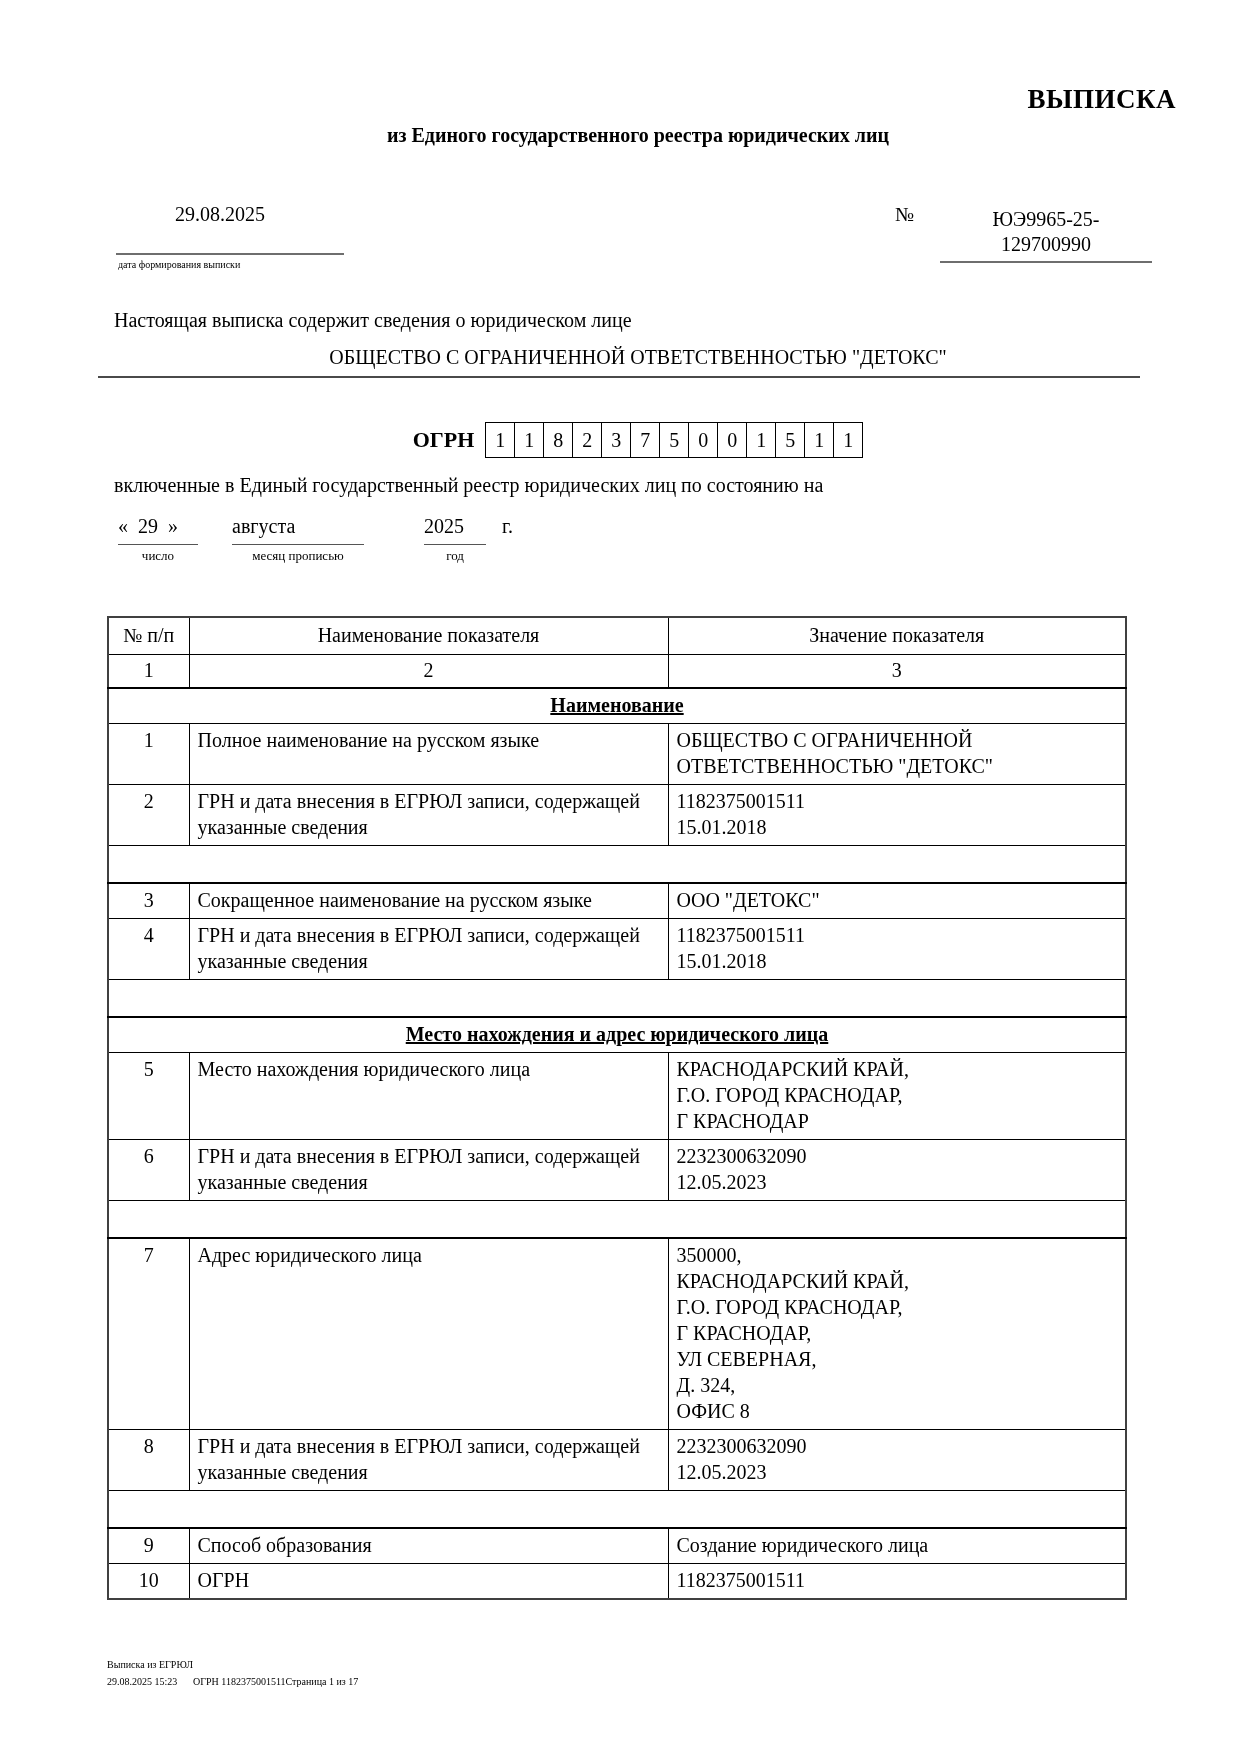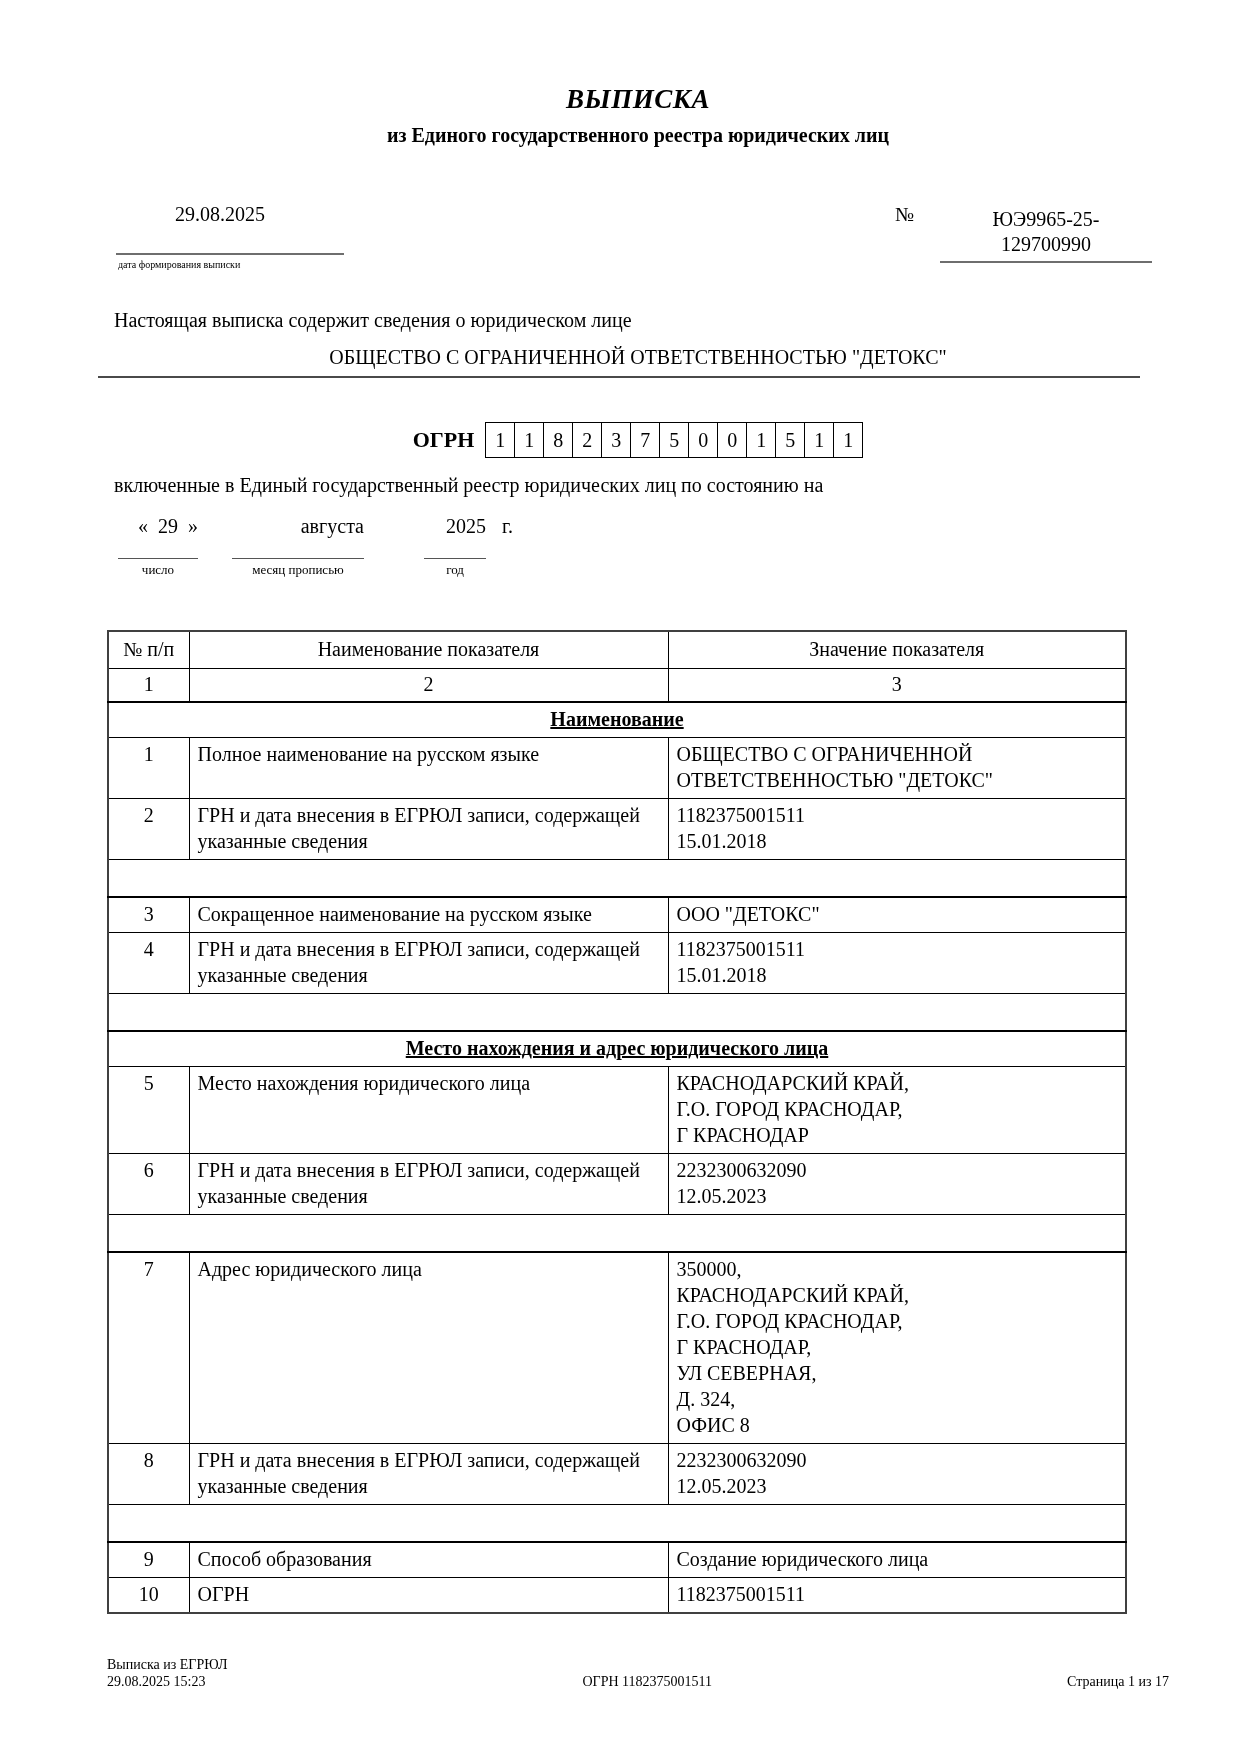--- a/index.html
+++ b/index.html
@@ -4,21 +4,21 @@
 <style>
   html,body{margin:0;padding:0;}
   body{
     width:1240px;height:1755px;background:#ffffff;color:#000;
     font-family:"Liberation Serif","DejaVu Serif",serif;
     position:relative;overflow:hidden;
   }
   .page{position:absolute;left:100px;top:0;width:1076px;height:1755px;}
 
   
-  .doc-title{margin-top:84px;text-align:center;font-size:27px;font-weight:bold;letter-spacing:.5px;font-style:italic;}
+  .doc-title{margin-top:84px;text-align:right;font-size:27px;font-weight:bold;letter-spacing:.5px;}
   .doc-subtitle{margin-top:9px;text-align:center;font-size:20px;font-weight:bold;}
 
   
   .header-row{position:relative;height:78px;margin-top:52px;font-size:20px;}
   .form-date{position:absolute;left:75px;top:4px;}
   .date-rule{position:absolute;left:16px;top:54px;width:228px;border-top:2px solid #6e6e6e;}
   .date-rule-label{position:absolute;left:18px;top:60px;font-size:10px;}
   .num-sign{position:absolute;right:262px;top:4px;}
   .number-area{position:absolute;right:24px;top:8px;width:212px;text-align:center;line-height:25px;padding-bottom:4px;border-bottom:2px solid #6e6e6e;}
 
@@ -33,42 +33,42 @@
   .ogrn-row{margin-top:44px;display:flex;justify-content:center;align-items:center;}
   .ogrn-label{font-size:22px;font-weight:bold;margin-right:12px;}
   .ogrn-boxes{display:flex;}
   .ogrn-box{width:28px;height:34px;border:1px solid #000;margin-left:-1px;
     display:flex;align-items:center;justify-content:center;font-size:20px;}
 
   .included-line{margin-top:16px;padding-left:14px;font-size:20px;}
 
   
   .fill-date{margin-top:18px;padding-left:18px;font-size:20px;display:flex;align-items:flex-start;}
-  .fill-field{display:inline-block;text-align:right;border-bottom:1.5px solid #555;padding-bottom:20px;}
+  .fill-field{display:inline-block;text-align:left;border-bottom:1.5px solid #555;padding-bottom:6px;}
   .fill-label{text-align:center;font-size:13px;margin-top:3px;}
   .ff-day{width:80px;}
   .ff-month{width:132px;margin-left:34px;}
   .ff-year{width:62px;margin-left:60px;}
   .year-suffix{margin-left:16px;padding-top:0;}
 
   
   table.main{border-collapse:collapse;table-layout:fixed;width:1018px;margin-left:7px;margin-top:52px;
     font-size:20px;line-height:26px;}
   table.main{border:2px solid #404040;}
   table.main td{border:1px solid #000;vertical-align:top;padding:3px 8px 5px;}
   table.main tr.head td{text-align:center;padding:4px 4px 6px;border-bottom:1.5px solid #000;}
   table.main tr.index td{text-align:center;padding:2px 4px 4px;border-bottom:2.5px solid #000;}
   table.main tr.section td{text-align:center;font-weight:bold;padding:3px 4px 5px;text-decoration:underline;}
   table.main td.num{text-align:center;padding-left:2px;padding-right:2px;}
   table.main tr.spacer td{height:28px;border-bottom:2.5px solid #000;}
 
   
   .footer{position:absolute;left:107px;top:1656px;width:1062px;
-    display:flex;justify-content:space-between;align-items:flex-end;
-    font-size:14px;line-height:17px;}
+    display:flex;align-items:flex-end;
+    font-size:10px;line-height:17px;}
   .footer .center{text-align:center;}
   .footer .right{text-align:right;}
 </style>
 </head>
 <body>
 
 <div class="page">
 
   <div class="doc-title">ВЫПИСКА</div>
   <div class="doc-subtitle">из Единого государственного реестра юридических лиц</div>

